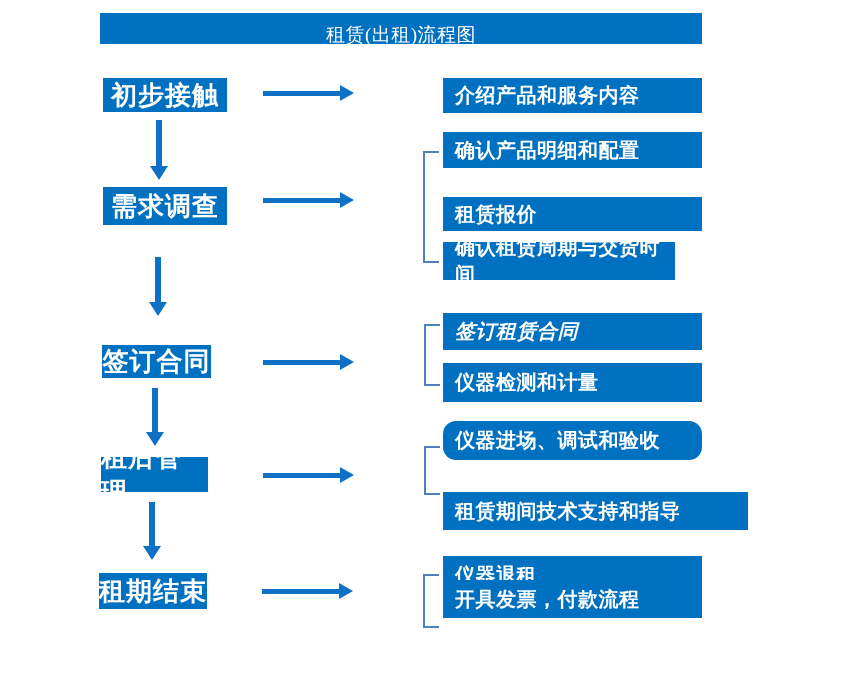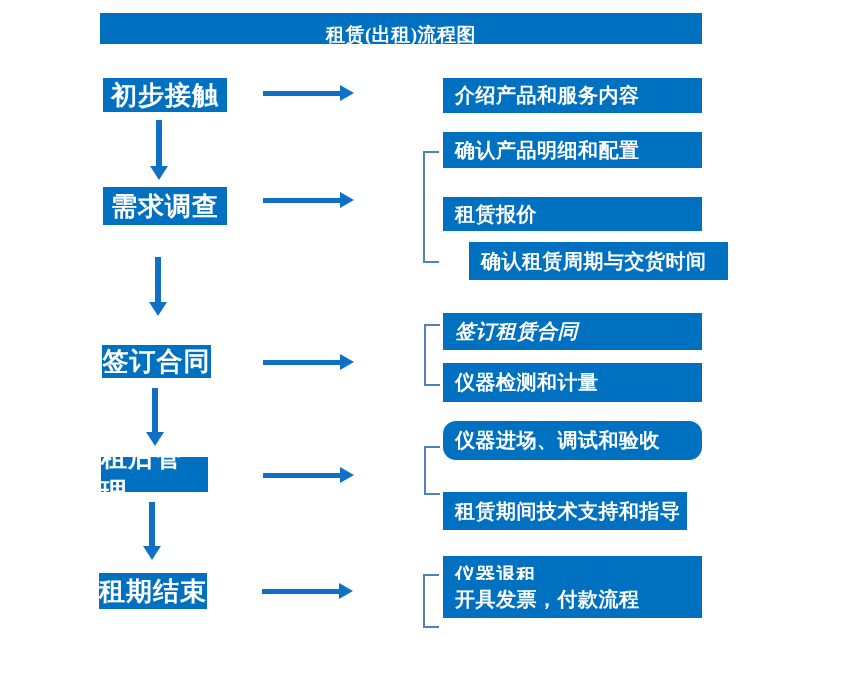--- a/index.html
+++ b/index.html
@@ -11,21 +11,21 @@
   html,body{margin:0;padding:0;background:#ffffff;}
   .canvas{
     position:relative;width:844px;height:688px;background:#ffffff;
     overflow:hidden;font-family:"Liberation Serif","DejaVu Serif",serif;
   }
   .title-bar{
     position:absolute;left:100px;top:13px;width:602px;height:31px;
     background:var(--box-blue);display:flex;align-items:center;justify-content:center;
   }
   .title-bar span{
-    color:var(--text-white);font-weight:bold;font-size:19px;letter-spacing:0.5px;margin-top:12px;
+    color:var(--text-white);font-weight:normal;font-size:19px;letter-spacing:0.5px;margin-top:12px;
   }
   .box{
     position:absolute;background:var(--box-blue);color:var(--text-white);
     font-weight:bold;display:flex;align-items:center;box-sizing:border-box;
   }
   .left-box{justify-content:center;font-size:26px;letter-spacing:1px;}
   .right-box{padding-left:12px;font-size:20px;letter-spacing:0.5px;}
   .harrow{position:absolute;}
   .harrow .shaft{position:absolute;left:0;top:6px;height:5px;background:var(--arrow-blue);}
   .harrow .head{
@@ -101,21 +101,21 @@
   </div>
 
   <div class="bracket" style="left:423px;top:151px;height:112px;"></div>
   <div class="bracket" style="left:424px;top:324px;height:62px;"></div>
   <div class="bracket" style="left:424px;top:446px;height:49px;"></div>
   <div class="bracket" style="left:423px;top:574px;height:54px;"></div>
 
   <div class="box right-box" style="left:443px;top:78px;width:259px;height:35px;">介绍产品和服务内容</div>
   <div class="box right-box" style="left:443px;top:132px;width:259px;height:36px;">确认产品明细和配置</div>
   <div class="box right-box" style="left:443px;top:189px;width:259px;height:34px;margin-top:8px;">租赁报价</div>
-  <div class="box right-box" style="left:469px;top:242px;width:259px;height:38px;">确认租赁周期与交货时间</div>
+  <div class="box right-box" style="left:443px;top:242px;width:232px;height:38px;">确认租赁周期与交货时间</div>
   <div class="box right-box" style="left:443px;top:313px;width:259px;height:37px;font-style:italic;">签订租赁合同</div>
   <div class="box right-box" style="left:443px;top:363px;width:259px;height:39px;">仪器检测和计量</div>
   <div class="box right-box" style="left:443px;top:421px;width:259px;height:39px;border-radius:13px;">仪器进场、调试和验收</div>
-  <div class="box right-box" style="left:443px;top:492px;width:244px;height:38px;">租赁期间技术支持和指导</div>
+  <div class="box right-box" style="left:443px;top:492px;width:305px;height:38px;">租赁期间技术支持和指导</div>
   <div class="box right-box" style="left:443px;top:556px;width:259px;height:39px;">仪器退租</div>
   <div class="box right-box" style="left:443px;top:580px;width:259px;height:38px;">开具发票，付款流程</div>
 
 </div>
 
 </body></html>

